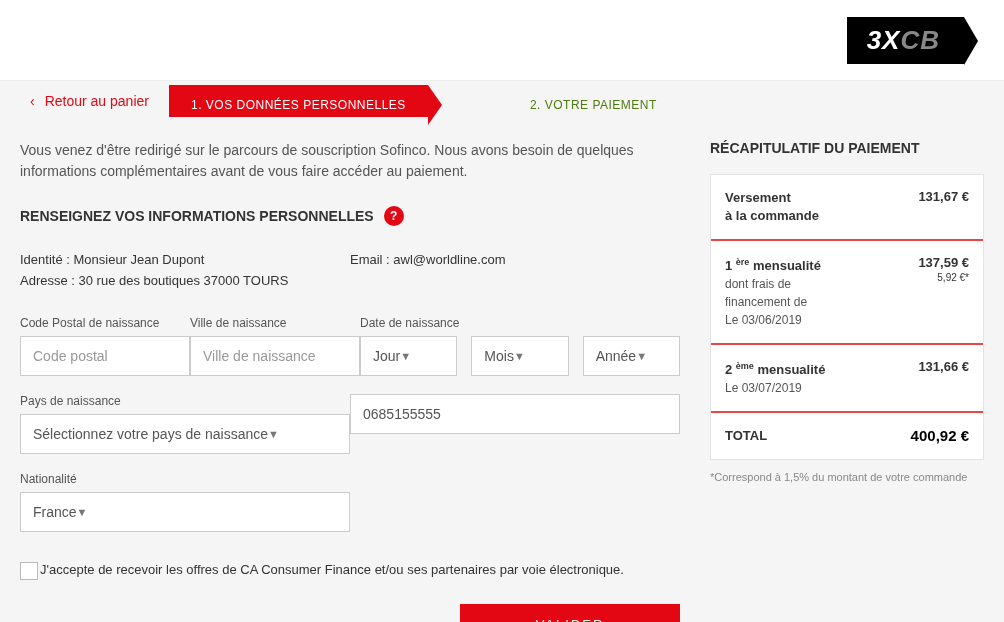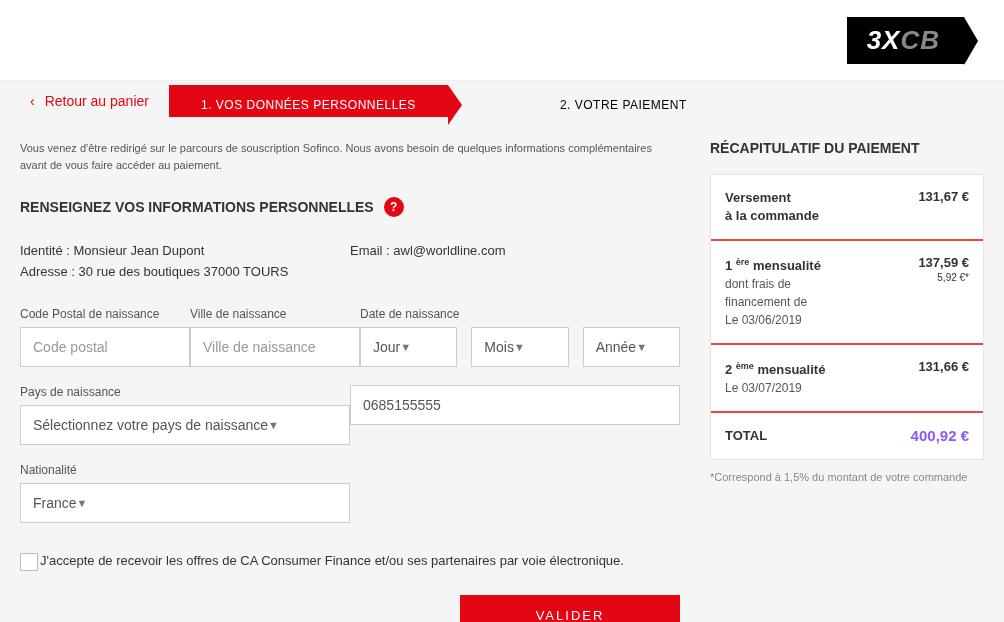--- a/index.html
+++ b/index.html
@@ -55,60 +55,60 @@
     padding: 0 20px 0 30px;
     display: flex;
     align-items: center;
     gap: 10px;
   }
   .back-link .chev { font-size: 14px; }
   .step {
     position: relative;
     height: 32px;
     line-height: 40px;
-    padding: 0 32px;
+    padding: 0 22px;
     font-size: 12px;
     letter-spacing: 0.5px;
   }
   .step.active {
     background: #e30613;
     color: #fff;
     font-weight: 500;
   }
   .step.active::after {
     content: "";
     position: absolute;
     right: -14px;
     top: 0;
     width: 0;
     height: 0;
     border-top: 20px solid transparent;
     border-bottom: 20px solid transparent;
     border-left: 14px solid #e30613;
   }
   .step.inactive {
-    color: #000000;
+    color: #4d7c0f;
     margin-left: 80px;
   }
 
   .page {
     background: #f5f5f5;
     padding: 20px 20px 30px 20px;
   }
   .cols {
     display: flex;
     gap: 30px;
     align-items: flex-start;
   }
   .left { flex: 1; }
   .intro {
     color: #555;
     line-height: 1.5;
     margin-bottom: 24px;
-    font-size: 11px;
+    font-size: 14px;
   }
   .section-title {
     font-weight: bold;
     font-size: 14px;
     display: flex;
     align-items: center;
     gap: 10px;
     margin-bottom: 24px;
   }
   .help-badge {
@@ -211,21 +211,21 @@
     justify-content: space-between;
     align-items: flex-start;
     font-size: 13px;
   }
   .s-row:last-child { border-bottom: none; }
   .s-label { line-height: 1.4; }
   .s-label .sub { color: #555; font-size: 12px; }
   .s-amt { font-weight: bold; white-space: nowrap; }
   .s-amt .sub-amt { font-weight: normal; font-size: 10px; display: block; text-align: right; margin-top: 2px; }
   .s-row.total .s-label { font-weight: bold; }
-  .s-row.total .s-amt { color: #8b5cf6; font-size: 15px; }
+  .s-row.total .s-amt { color: #000000; font-size: 15px; }
   .note {
     font-size: 11px;
     color: #888;
     margin-top: 10px;
     line-height: 1.4;
   }
   sup { font-size: 9px; }
 </style>
 </head>
 <body>

